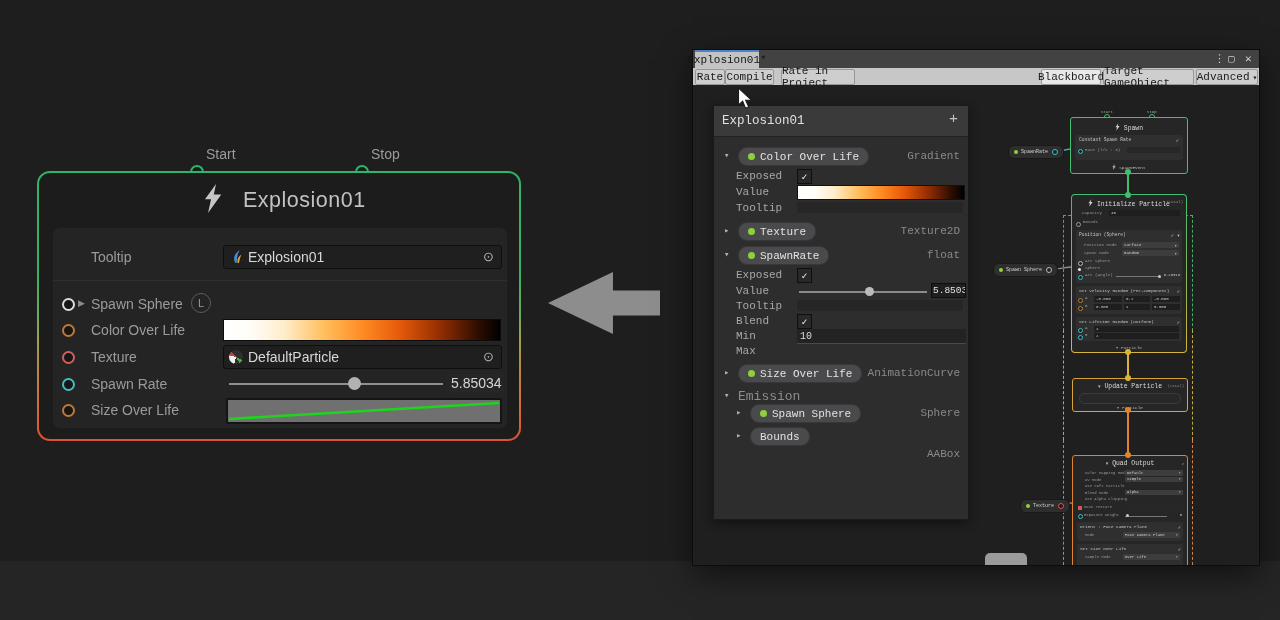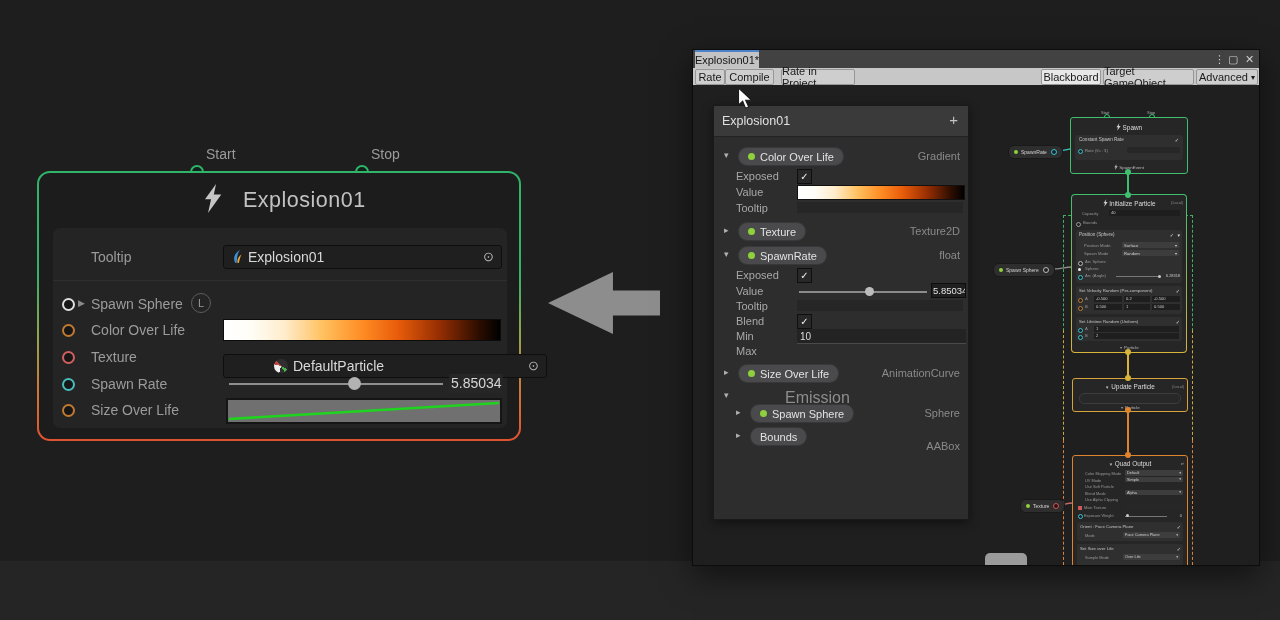--- a/index.html
+++ b/index.html
@@ -98,21 +98,21 @@
         <div class="abs" style="left:138px;top:65px;width:18px;height:18px;border:1.5px solid #5c5c5c;border-radius:50%;
              display:flex;align-items:center;justify-content:center;font-size:11px;color:#9a9a9a;">L</div>
 
         <div class="abs ring" style="left:9px;top:96px;border-color:#c07a30;"></div>
         <span class="abs lnLabel" style="left:38px;top:94px;">Color Over Life</span>
         <div class="abs" style="left:170px;top:91px;width:276px;height:20px;border:1px solid #0c0c0c;
              background:linear-gradient(90deg,#ffffff 0%,#fffdf6 10%,#ffeccb 22%,#ffc05e 36%,#ff8c24 50%,#e85c0a 63%,#962e02 78%,#2e0e00 92%,#000 100%);"></div>
 
         <div class="abs ring" style="left:9px;top:123px;border-color:#d25f5f;"></div>
         <span class="abs lnLabel" style="left:38px;top:121px;">Texture</span>
-        <div class="abs fieldBox" style="left:170px;top:126px;width:277px;height:22px;padding-left:45px;">
+        <div class="abs fieldBox" style="left:170px;top:117px;width:277px;height:22px;">
           <span style="width:14px;height:14px;border-radius:50%;margin:0 5px 0 5px;
                 background:conic-gradient(from 20deg,#2f2f2f 0 95deg,#4fae4f 95deg 130deg,#2f2f2f 130deg 175deg,#efefef 175deg 265deg,#c04444 265deg 300deg,#2f2f2f 300deg 360deg);"></span>
           <span>DefaultParticle</span>
           <span class="picker" style="position:absolute;right:7px;top:4px;">⊙</span>
         </div>
 
         <div class="abs ring" style="left:9px;top:150px;border-color:#49bcbc;"></div>
         <span class="abs lnLabel" style="left:38px;top:148px;">Spawn Rate</span>
         <div class="abs" style="left:176px;top:155px;width:214px;height:2px;background:#8f8f8f;"></div>
         <div class="abs" style="left:295px;top:149px;width:13px;height:13px;border-radius:50%;background:#b2b2b2;"></div>
@@ -126,21 +126,21 @@
             <line x1="1" y1="19" x2="271" y2="3" stroke="#1fd41f" stroke-width="2.6"></line>
           </svg>
         </div>
       </div>
     </div>
   </div>
 
   <div class="abs" style="left:548px;top:272px;width:112px;height:62px;background:#8d8d8d;
        clip-path:polygon(0 50%,58% 0,58% 30%,100% 30%,100% 70%,58% 70%,58% 100%);"></div>
 
-  <div class="abs vfxWindow" style="left:693px;top:50px;width:566px;height:515px;">
+  <div class="abs vfxWindow" style="left:693px;top:50px;width:566px;height:515px;font-family:Liberation Mono, monospace;">
 
     <div class="abs" style="left:0;top:0;width:566px;height:18px;background:#424242;">
       <div class="abs tab" style="left:2px;top:0;width:64px;height:16px;">Explosion01*</div>
       <span class="abs winIcon" style="left:521px;top:2px;">⋮</span>
       <span class="abs winIcon" style="left:535px;top:2px;">▢</span>
       <span class="abs winIcon" style="left:552px;top:2px;">✕</span>
     </div>
 
     <div class="abs toolbar" style="left:0;top:18px;width:566px;height:17px;">
       <div class="abs tbtn" style="left:2px;top:1px;width:28px;">Rate</div>
@@ -421,34 +421,34 @@
         <div class="bbField abs" style="left:83px;top:224px;width:166px;height:13px;">10</div>
 
         <span class="bbChev abs" style="left:10px;top:261px;">▸</span>
         <div class="pill abs" style="left:24px;top:258px;">
           <span class="pillDot"></span>
           <span>Size Over Life</span>
         </div>
         <span class="bbType abs" style="right:8px;top:261px;">AnimationCurve</span>
 
         <span class="bbChev abs" style="left:10px;top:284px;">▾</span>
-        <span class="abs" style="left:24px;top:283px;font-size:16px;color:#8d8d8d;margin-left:47px;">Emission</span>
+        <span class="abs" style="left:24px;top:283px;font-size:13px;color:#8d8d8d;">Emission</span>
 
         <span class="bbChev abs" style="left:22px;top:301px;">▸</span>
         <div class="pill abs" style="left:36px;top:298px;">
           <span class="pillDot"></span>
           <span>Spawn Sphere</span>
         </div>
         <span class="bbType abs" style="right:8px;top:301px;">Sphere</span>
 
         <span class="bbChev abs" style="left:22px;top:324px;">▸</span>
         <div class="pill abs" style="left:36px;top:321px;">
           <span>Bounds</span>
         </div>
-        <span class="bbType abs" style="right:8px;top:334px;">AABox</span>
+        <span class="bbType abs" style="right:8px;top:342px;">AABox</span>
       </div>
     </div>
   </div>
 
   <svg class="abs" style="left:737px;top:88px;z-index:99;" width="16" height="22" viewBox="0 0 12 17">
     <path d="M1 0 L1 13 L4.2 10.2 L6.4 15.6 L8.8 14.6 L6.5 9.4 L11 9.4 Z" fill="#fdfdfd" stroke="#1a1a1a" stroke-width="0.8"></path>
   </svg>
 </div>
 
 </body></html>

